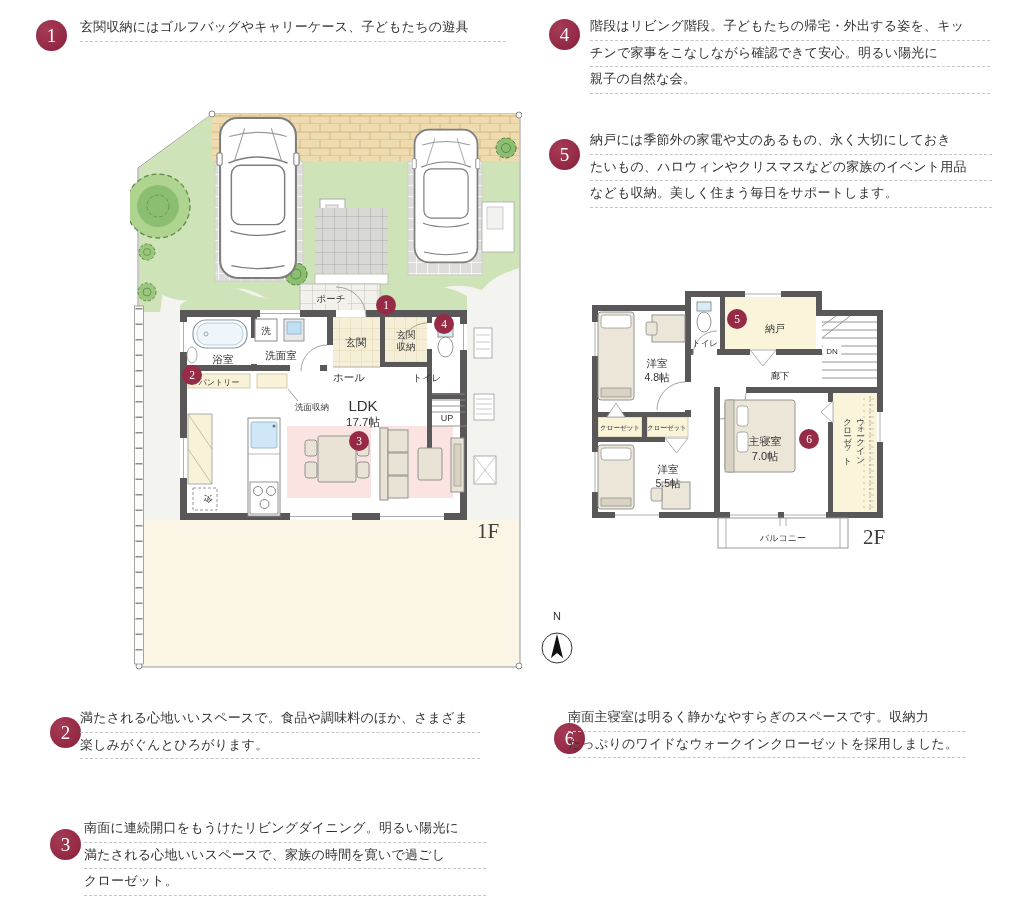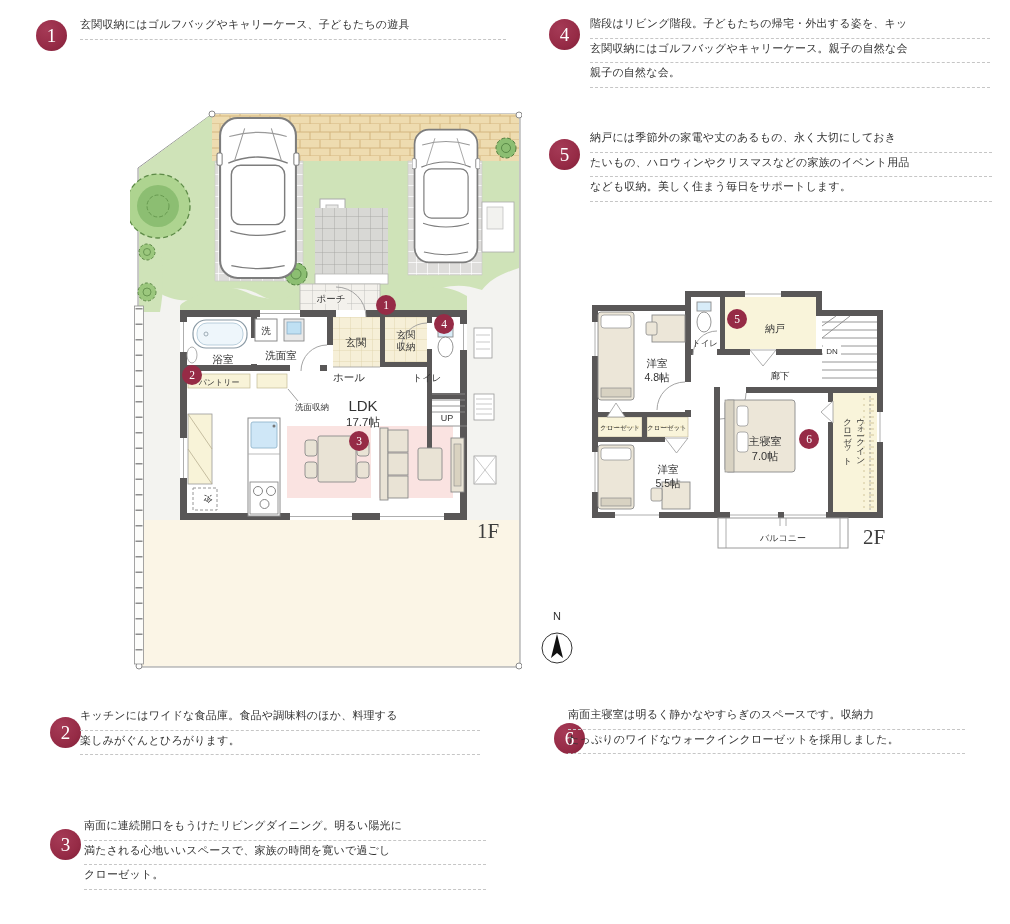--- a/index.html
+++ b/index.html
@@ -2,22 +2,22 @@
 <html><head>
 <meta charset="utf-8">
 <style>
   html,body{margin:0;padding:0;background:#fff;}
   .canvas{position:relative;width:1010px;height:924px;background:#fff;overflow:hidden;
           font-family:"Liberation Sans","DejaVu Sans",sans-serif;}
   .badge{position:absolute;width:31px;height:31px;border-radius:50%;
          background:radial-gradient(circle at 35% 30%, #a53a56, #962b46 60%, #801f38 100%);
          color:#fff;font-family:"Liberation Serif","DejaVu Serif",serif;font-size:19px;
          display:flex;align-items:center;justify-content:center;}
-  .ncol{position:absolute;color:#323232;font-family:Liberation Mono, monospace;
-        font-size:11px;letter-spacing:.2px;}
+  .ncol{position:absolute;color:#323232;font-family:Liberation Serif, serif;
+        font-size:13px;letter-spacing:.2px;}
   .nline{white-space:nowrap;line-height:1.05;padding-bottom:7px;margin-bottom:5px;
          border-bottom:1px dashed #c6c6c6;}
   svg{position:absolute;}
   .lbl{font-family:"Liberation Sans","DejaVu Sans",sans-serif;fill:#333;}
   .flbl{font-family:"Liberation Serif","DejaVu Serif",serif;fill:#3c3c3c;}
   .bdgtxt{font-family:"Liberation Serif","DejaVu Serif",serif;fill:#fff;}
   .vtext{writing-mode:vertical-rl;text-orientation:mixed;}
 </style>
 </head>
 <body>
@@ -25,34 +25,34 @@
 <div class="canvas">
 
   <div class="badge" style="left:36px;top:20px">1</div>
   <div class="ncol" style="left:80px;top:20px;width:426px">
     <div class="nline">玄関収納にはゴルフバッグやキャリーケース、子どもたちの遊具</div>
   </div>
 
   <div class="badge" style="left:549px;top:19px">4</div>
   <div class="ncol" style="left:590px;top:19px;width:400px">
     <div class="nline">階段はリビング階段。子どもたちの帰宅・外出する姿を、キッ</div>
-    <div class="nline">玄関収納にはゴルフバッグやキャリーケース。親子の自然な会</div>
+    <div class="nline">チンで家事をこなしながら確認できて安心。明るい陽光に</div>
     <div class="nline">親子の自然な会。</div>
   </div>
 
   <div class="badge" style="left:549px;top:139px">5</div>
   <div class="ncol" style="left:590px;top:133px;width:402px">
     <div class="nline">納戸には季節外の家電や丈のあるもの、永く大切にしておき</div>
     <div class="nline">たいもの、ハロウィンやクリスマスなどの家族のイベント用品</div>
     <div class="nline">なども収納。美しく住まう毎日をサポートします。</div>
   </div>
 
   <div class="badge" style="left:50px;top:717px">2</div>
   <div class="ncol" style="left:80px;top:711px;width:400px">
-    <div class="nline">キッチンにはワイドな食品庫。食品や調味料のほか、料理する</div>
+    <div class="nline">満たされる心地いいスペースで。食品や調味料のほか、さまざま</div>
     <div class="nline">楽しみがぐんとひろがります。</div>
   </div>
 
   <div class="badge" style="left:50px;top:829px">3</div>
   <div class="ncol" style="left:84px;top:821px;width:402px">
     <div class="nline">南面に連続開口をもうけたリビングダイニング。明るい陽光に</div>
     <div class="nline">満たされる心地いいスペースで、家族の時間を寛いで過ごし</div>
     <div class="nline">クローゼット。</div>
   </div>
 

